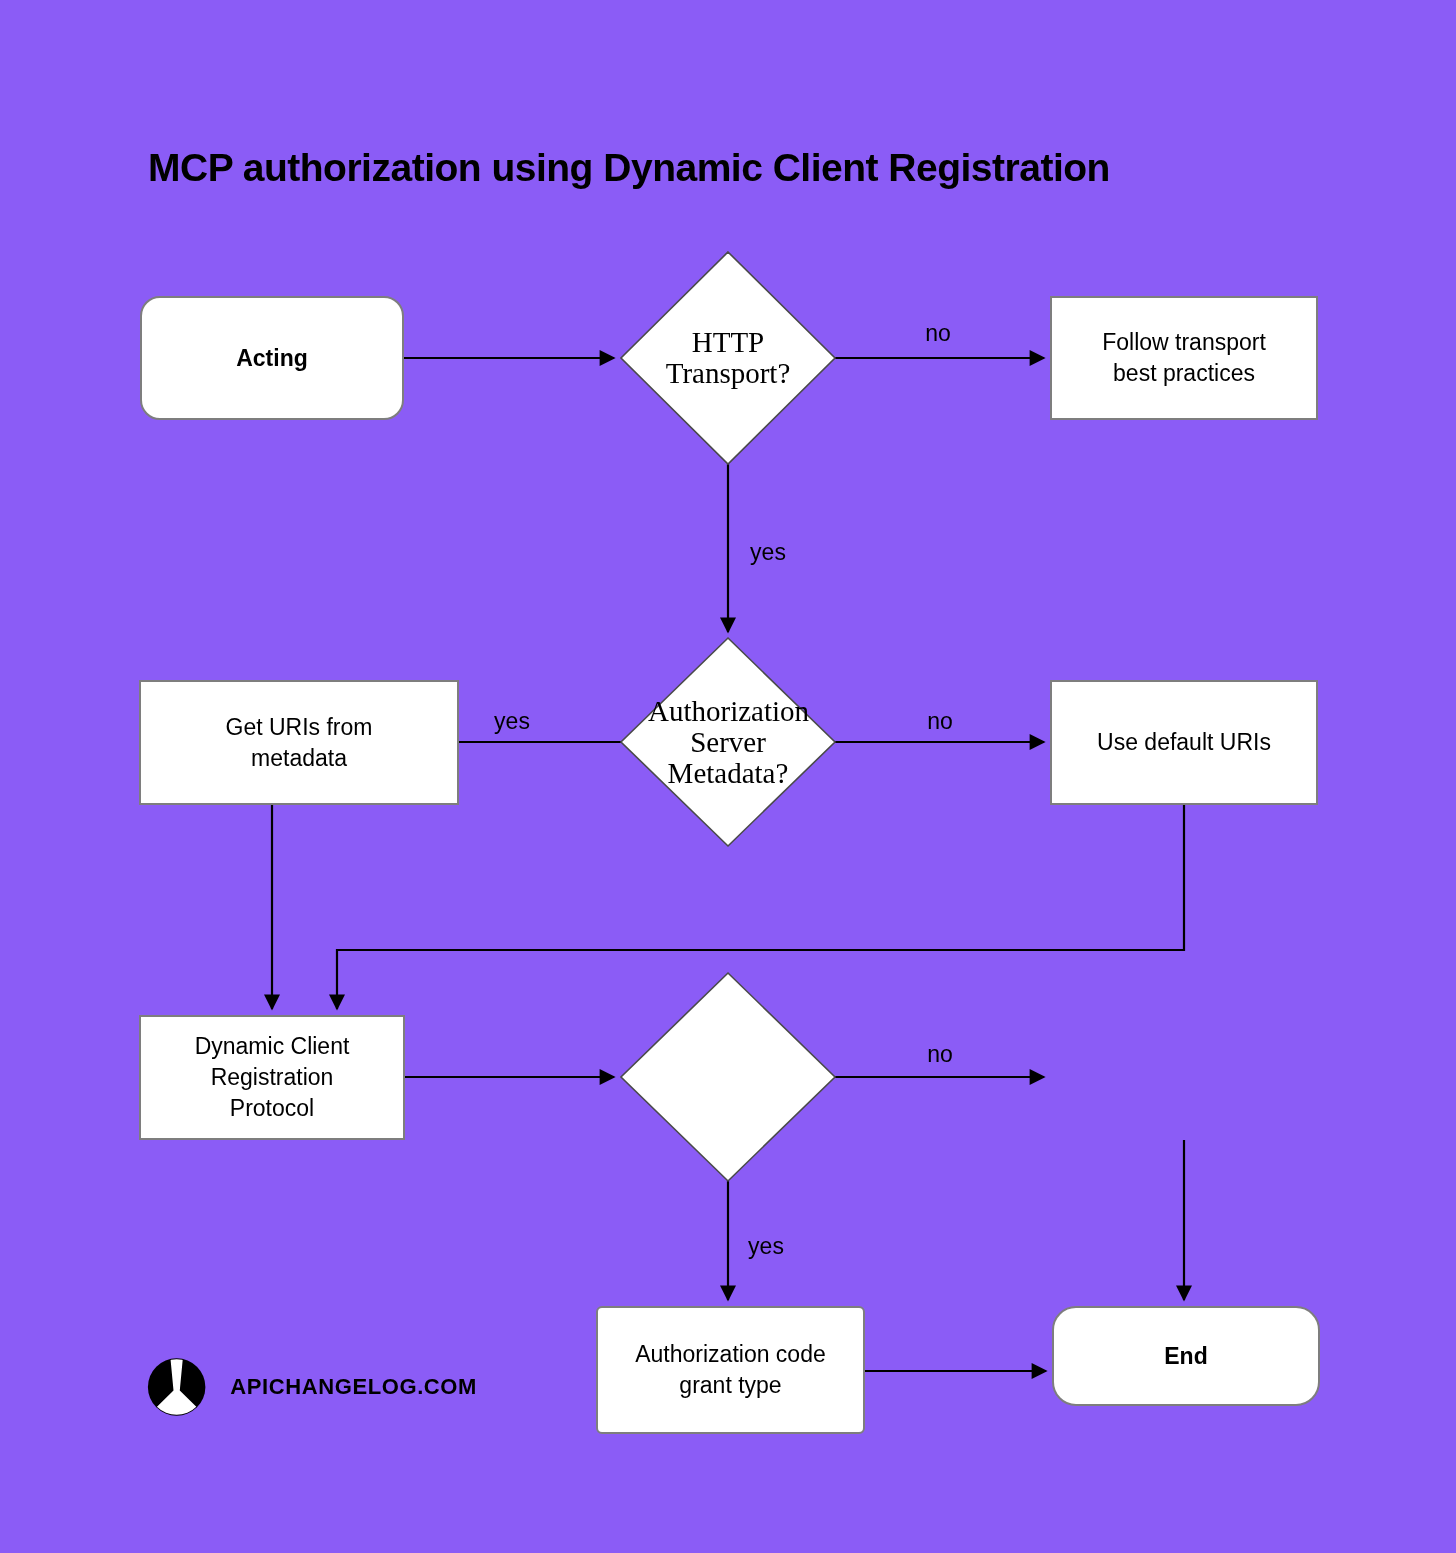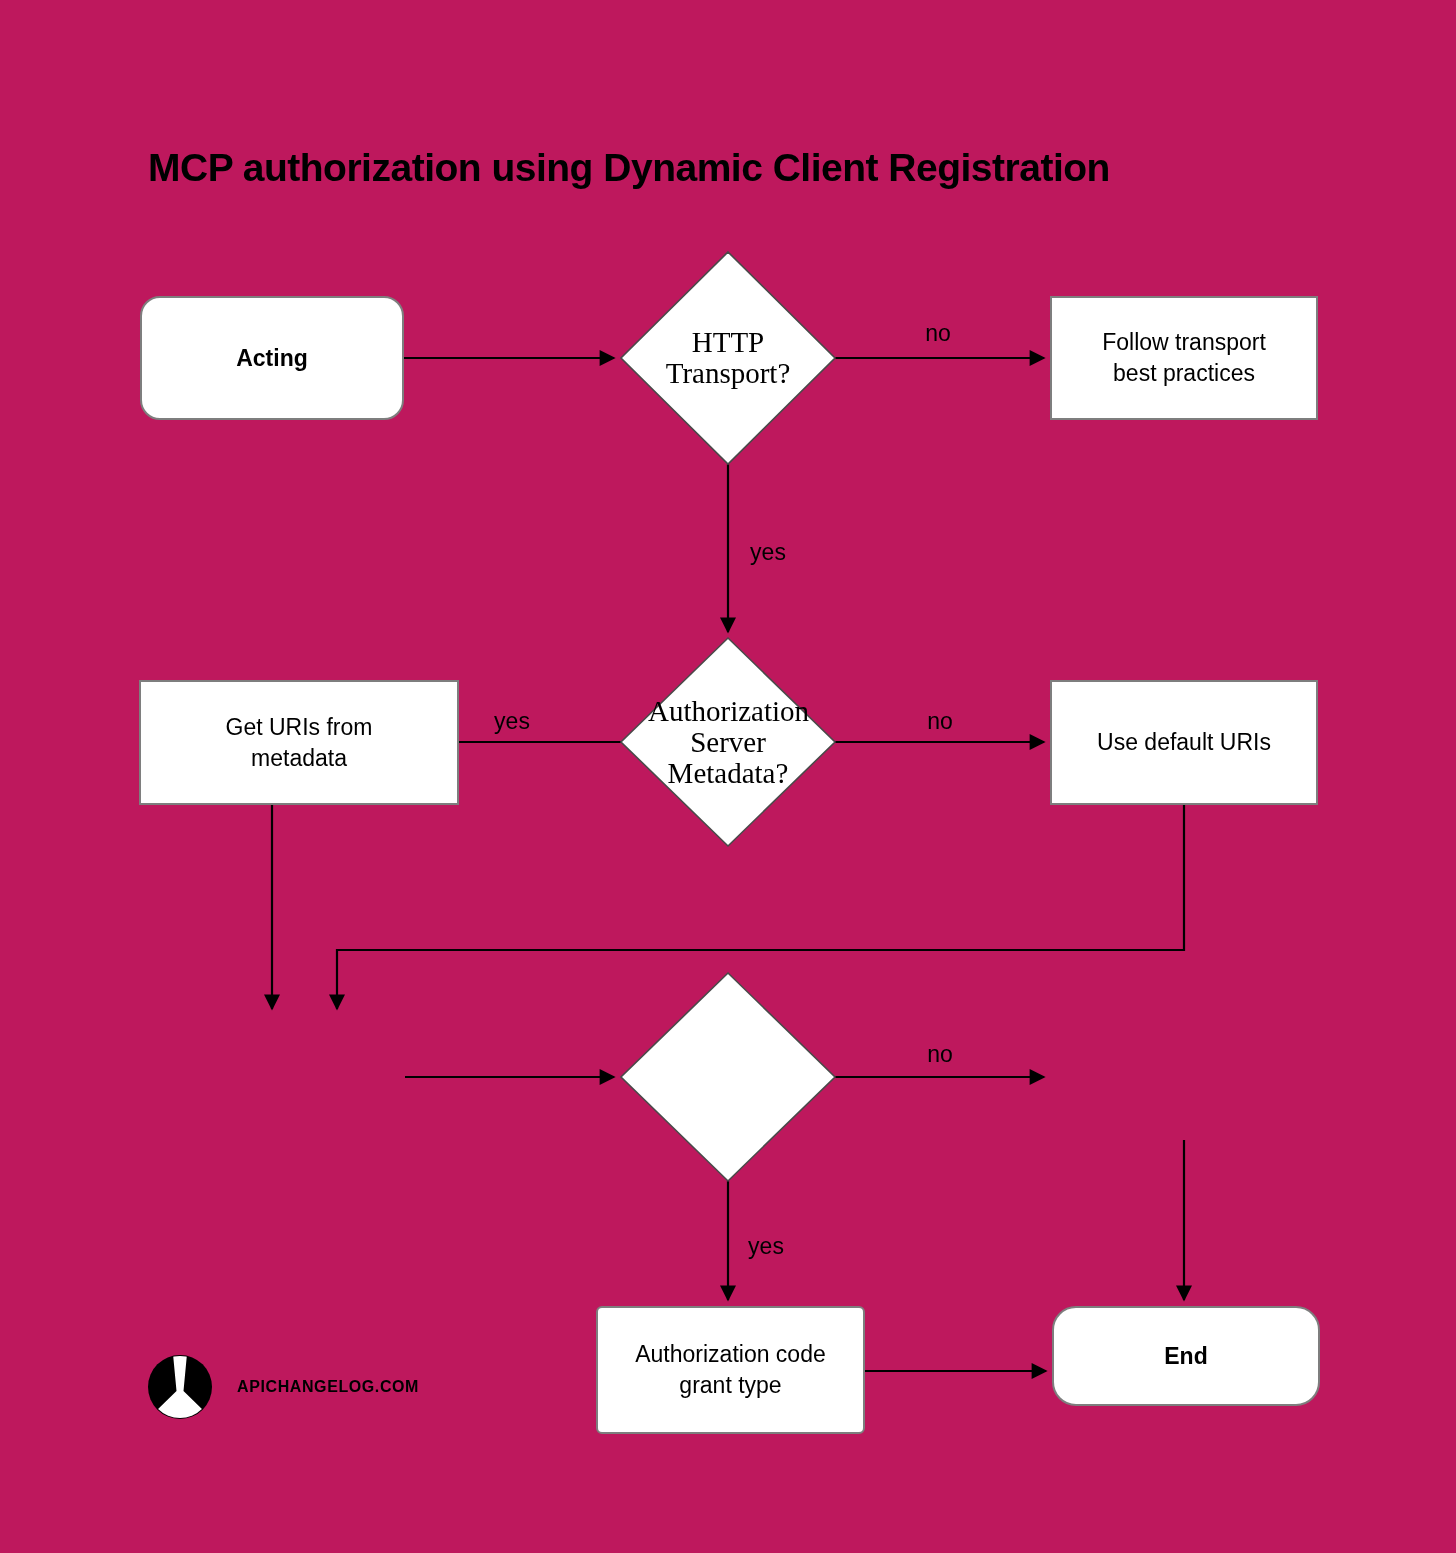--- a/index.html
+++ b/index.html
@@ -1,19 +1,19 @@
 <!DOCTYPE html>
 <html><head>
 <meta charset="utf-8">
 <style>
   html,body{margin:0;padding:0;}
   .canvas{
     position:relative;
     width:1456px;height:1553px;
-    background:#be185d;
+    background:#8b5cf6;
     font-family:"Liberation Sans", sans-serif;
     color:#000;
     overflow:hidden;
   }
   .title{
     position:absolute;left:148px;top:146px;
     font-size:39px;font-weight:bold;letter-spacing:-0.5px;
     white-space:nowrap;
   }
   svg.layer{position:absolute;left:0;top:0;}
@@ -28,21 +28,21 @@
   .decision-label{
     position:absolute;display:flex;align-items:center;justify-content:center;
     text-align:center;font-size:29px;line-height:31px;pointer-events:none;font-family:Liberation Serif, serif;
   }
   .edge-label{
     position:absolute;transform:translate(-50%,-50%);
     font-size:23px;white-space:nowrap;
   }
   .logo{position:absolute;left:147px;top:1354px;width:330px;height:66px;display:flex;align-items:center;}
   .logo-text{
-    margin-left:24px;font-size:16px;font-weight:bold;letter-spacing:0.6px;white-space:nowrap;
+    margin-left:24px;font-size:22px;font-weight:bold;letter-spacing:0.6px;white-space:nowrap;
   }
 </style>
 </head>
 <body>
 
 <div class="canvas">
 
   <div class="title">MCP authorization using Dynamic Client Registration</div>
 
   <svg class="layer" width="1456" height="1553" viewBox="0 0 1456 1553">
@@ -83,20 +83,23 @@
   </div>
 
   <div class="node" style="left:139px;top:680px;width:320px;height:125px;">
     <span class="lbl" style="width:190px;">Get URIs from metadata</span>
   </div>
 
   <div class="node" style="left:1050px;top:680px;width:268px;height:125px;">
     <span class="lbl">Use default URIs</span>
   </div>
 
+  <div class="node" style="left:139px;top:1015px;width:266px;height:125px;">
+    <span class="lbl" style="width:170px;">Dynamic Client Registration Protocol</span>
+  </div>
 
 
   <div class="node" style="left:596px;top:1306px;width:269px;height:128px;border-radius:6px;">
     <span class="lbl" style="width:230px;">Authorization code grant type</span>
   </div>
 
   <div class="node terminator" style="left:1052px;top:1306px;width:268px;height:100px;border-radius:24px;">
     <span class="lbl">End</span>
   </div>
 

